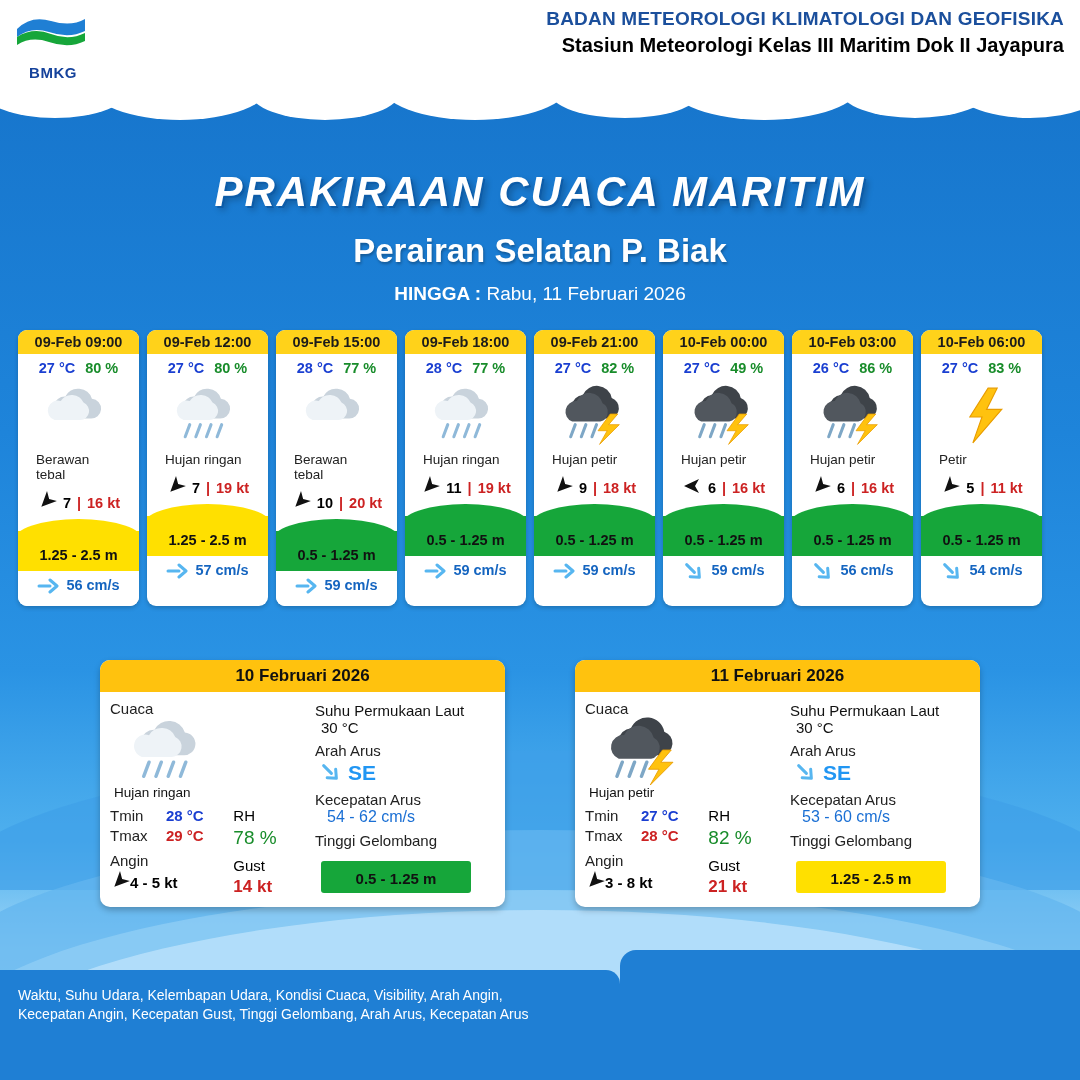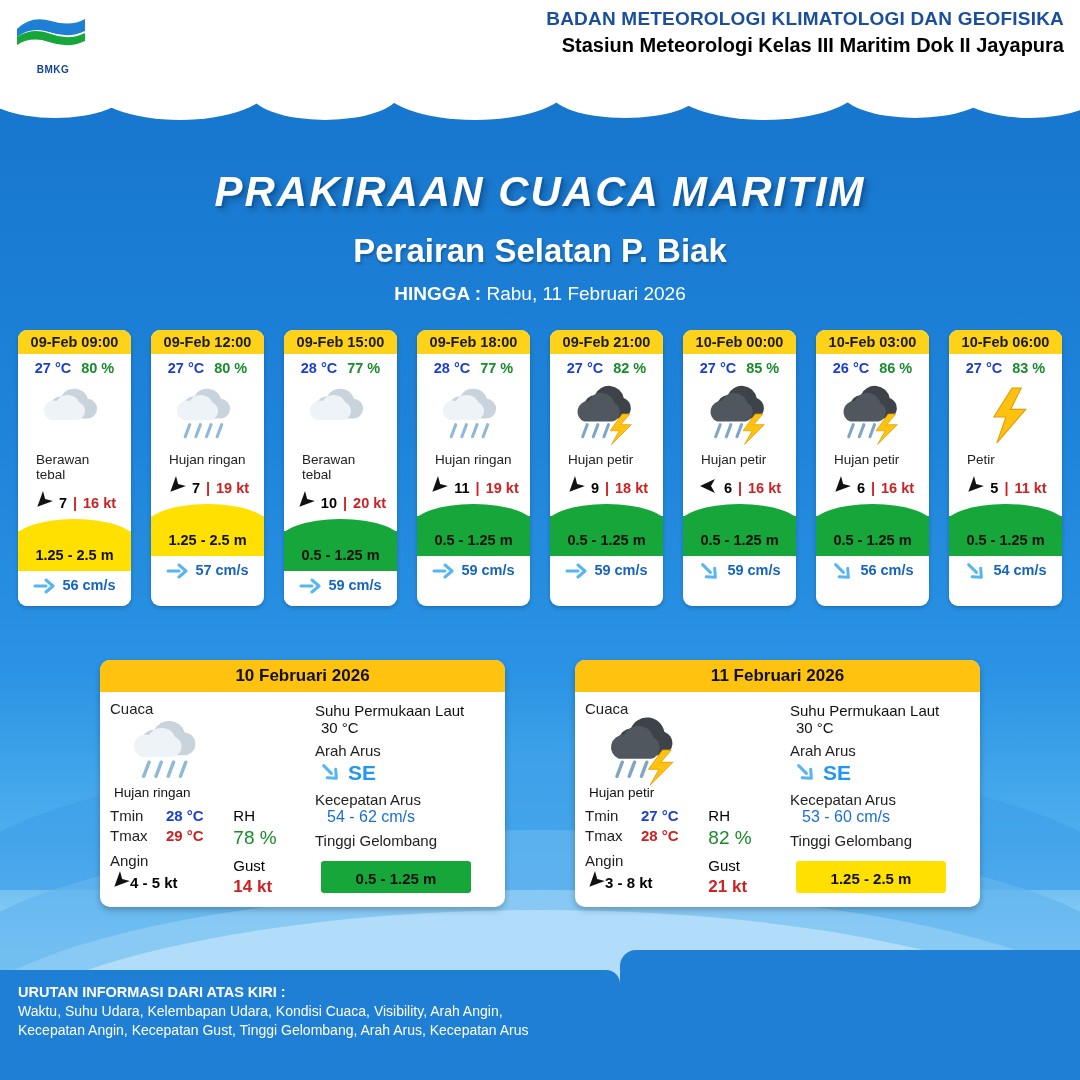--- a/index.html
+++ b/index.html
@@ -25,21 +25,21 @@
   .header {
     position:absolute; left:0; top:0; width:1080px; height:100px; background:#fff; z-index:5;
   }
   .header-bumps { position:absolute; left:0; top:78px; width:1080px; height:60px; z-index:5; }
   .bump { position:absolute; background:#fff; border-radius:50%; }
   .logo-box { position:absolute; left:10px; top:8px; width:86px; height:78px; z-index:8; }
   .bmkg-badge {
     width:82px; height:56px; border-radius:6px; background:#fff;
     display:flex; align-items:center; justify-content:center; overflow:hidden;
   }
-  .bmkg-text { font-size:10px; font-weight:bold; color:#15429b; letter-spacing:.5px; text-align:center; }
+  .bmkg-text { font-size:15px; font-weight:bold; color:#15429b; letter-spacing:.5px; text-align:center; }
   .hdr-text { position:absolute; right:16px; top:8px; text-align:right; z-index:8; }
   .hdr-l1 { font-size:19px; font-weight:bold; color:#1b4f9c; letter-spacing:.2px; }
   .hdr-l2 { font-size:20px; font-weight:bold; color:#000000; margin-top:4px; }
 
   
   .title-main {
     position:absolute; top:168px; width:1080px; text-align:center; z-index:6;
     font-size:42px; font-weight:bold; font-style:italic; color:#fff;
     letter-spacing:2px;
     text-shadow:2px 2px 0 #0d5ca8, 4px 4px 6px rgba(0,0,0,.25);
@@ -50,21 +50,21 @@
   }
   .valid-row {
     position:absolute; top:283px; width:1080px; z-index:6;
     display:flex; justify-content:center; gap:58px; color:#fff; font-size:19px;
   }
   .valid-row b { font-weight:bold; }
 
   
   .cards {
     position:absolute; top:330px; left:18px; width:1044px; z-index:6;
-    display:flex; gap:20px;
+    display:flex; gap:8px;
   }
   .card {
     width:121px; background:#fff; border-radius:9px; overflow:hidden;
     box-shadow:0 2px 4px rgba(0,0,0,.2); position:relative;
     display:flex; flex-direction:column;
   }
   .card-time {
     background:#ffd21a; color:#1b1b1b; font-size:14.5px; font-weight:bold;
     text-align:center; padding:4px 0 4px 0;
   }
@@ -381,21 +381,21 @@
         <span class="arrow-ico"><svg width="22" height="18" viewBox="0 0 22 18" style="transform:rotate(0deg)">
             <path d="M2 9 L13 9 M13 3 L20 9 L13 15" stroke="#57b6f0" stroke-width="3" fill="none" stroke-linecap="round" stroke-linejoin="round"></path>
           </svg></span>
         <span>59 cm/s</span>
       </div>
     </div>
     <div class="card">
       <div class="card-time">10-Feb 00:00</div>
       <div class="card-tr">
         <span class="t-temp">27 °C</span>
-        <span class="t-rh">85 %</span>
+        <span class="t-rh">49 %</span>
       </div>
       <div class="card-icon">
         <svg width="76" height="62" viewBox="0 0 100 80">
           <path d="M30 46 a16 16 0 0 1 4 -31 a20 20 0 0 1 38 4 a14 14 0 0 1 -2 27 Z" fill="#3e4349"></path>
           <path d="M20 50 a14 14 0 0 1 6 -27 a18 18 0 0 1 34 3 a13 13 0 0 1 -3 24 Z" fill="#51575e"></path>
           <g stroke="#7ea7c6" stroke-width="4" stroke-linecap="round">
             <line x1="24" y1="54" x2="18" y2="70"></line>
             <line x1="38" y1="54" x2="32" y2="70"></line>
             <line x1="52" y1="54" x2="46" y2="70"></line>
           </g>
@@ -641,21 +641,20 @@
           <div class="dwave">
             <div class="fill2" style="background: rgb(255, 224, 0);"></div>
             <div class="lab2">1.25 - 2.5 m</div>
           </div>
         </div>
       </div>
     </div>
   </div>
 
 <div class="footer-panel">
-  <div class="footer-title">URUTAN INFORMASI DARI ATAS KIRI :</div>
   <div class="footer-line">Waktu, Suhu Udara, Kelembapan Udara, Kondisi Cuaca, Visibility, Arah Angin,</div>
   <div class="footer-line">Kecepatan Angin, Kecepatan Gust, Tinggi Gelombang, Arah Arus, Kecepatan Arus</div>
 </div>
 <div class="qr-panel"></div>
 <div class="scan-me">SCAN ME</div>
 <div class="qr">
   <div class="qr-grid">
     <div class="qr-eye" style="left:2px;top:2px;">
         <i></i>
       </div>

